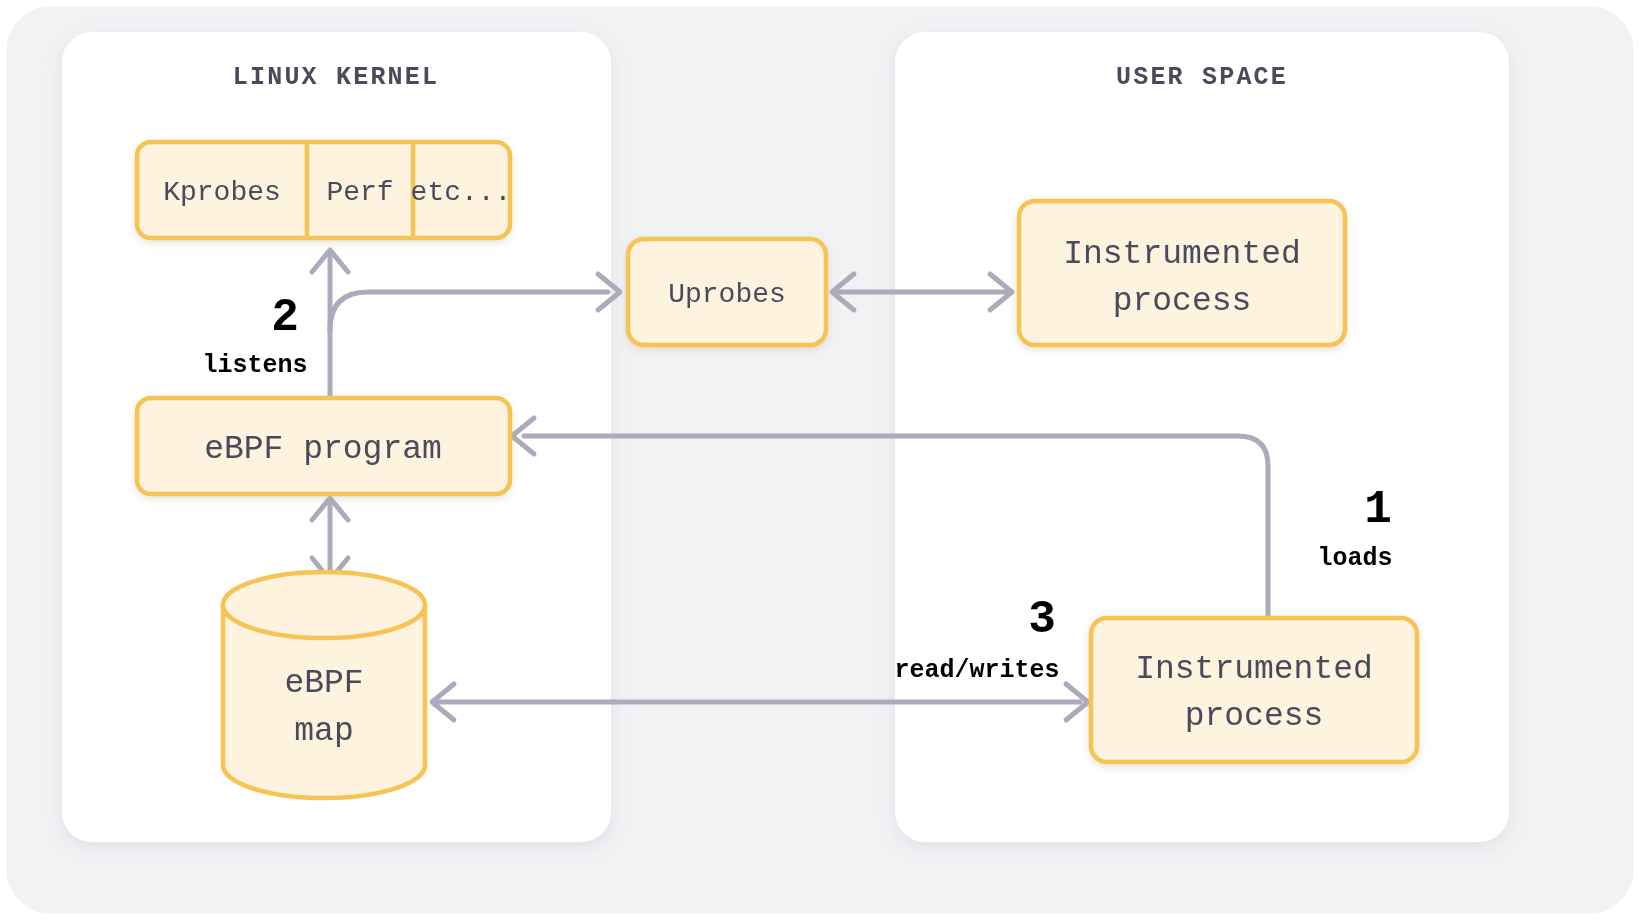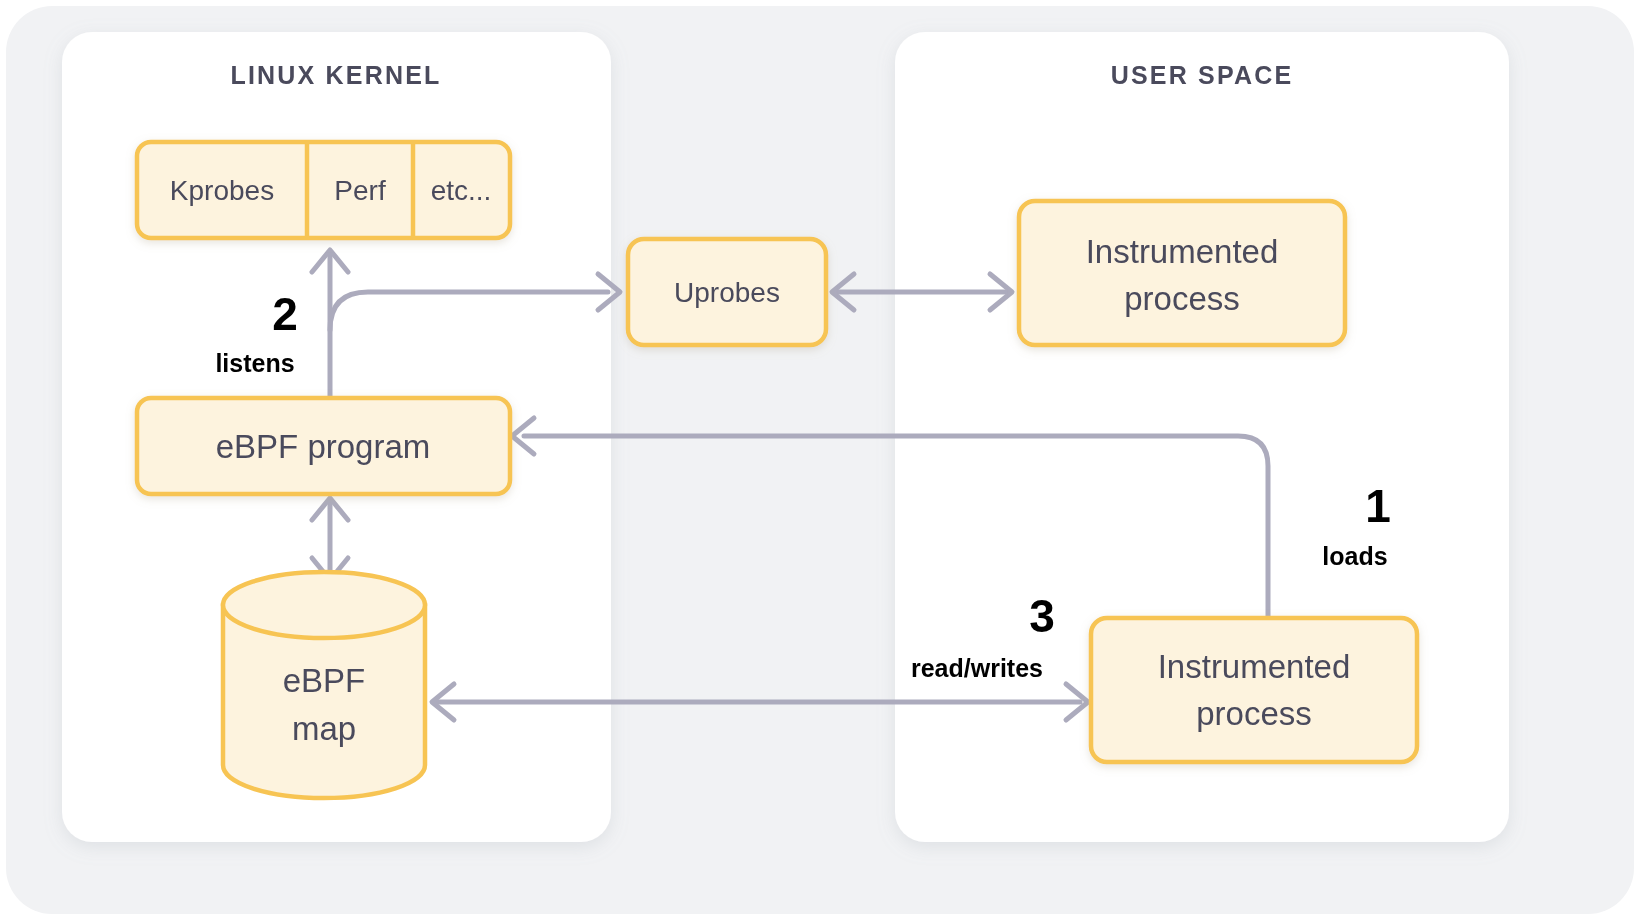--- a/index.html
+++ b/index.html
@@ -10,20 +10,21 @@
   body {
     width: 1640px;
     height: 920px;
     font-family: "Liberation Sans", sans-serif;
     overflow: hidden;
   }
   #stage {
     position: relative;
     width: 1640px;
     height: 920px;
+    font-family: Liberation Mono, monospace;
   }
   #canvas {
     position: absolute;
     left: 0;
     top: 0;
     width: 1640px;
     height: 920px;
     display: block;
   }
   .panel-title {

